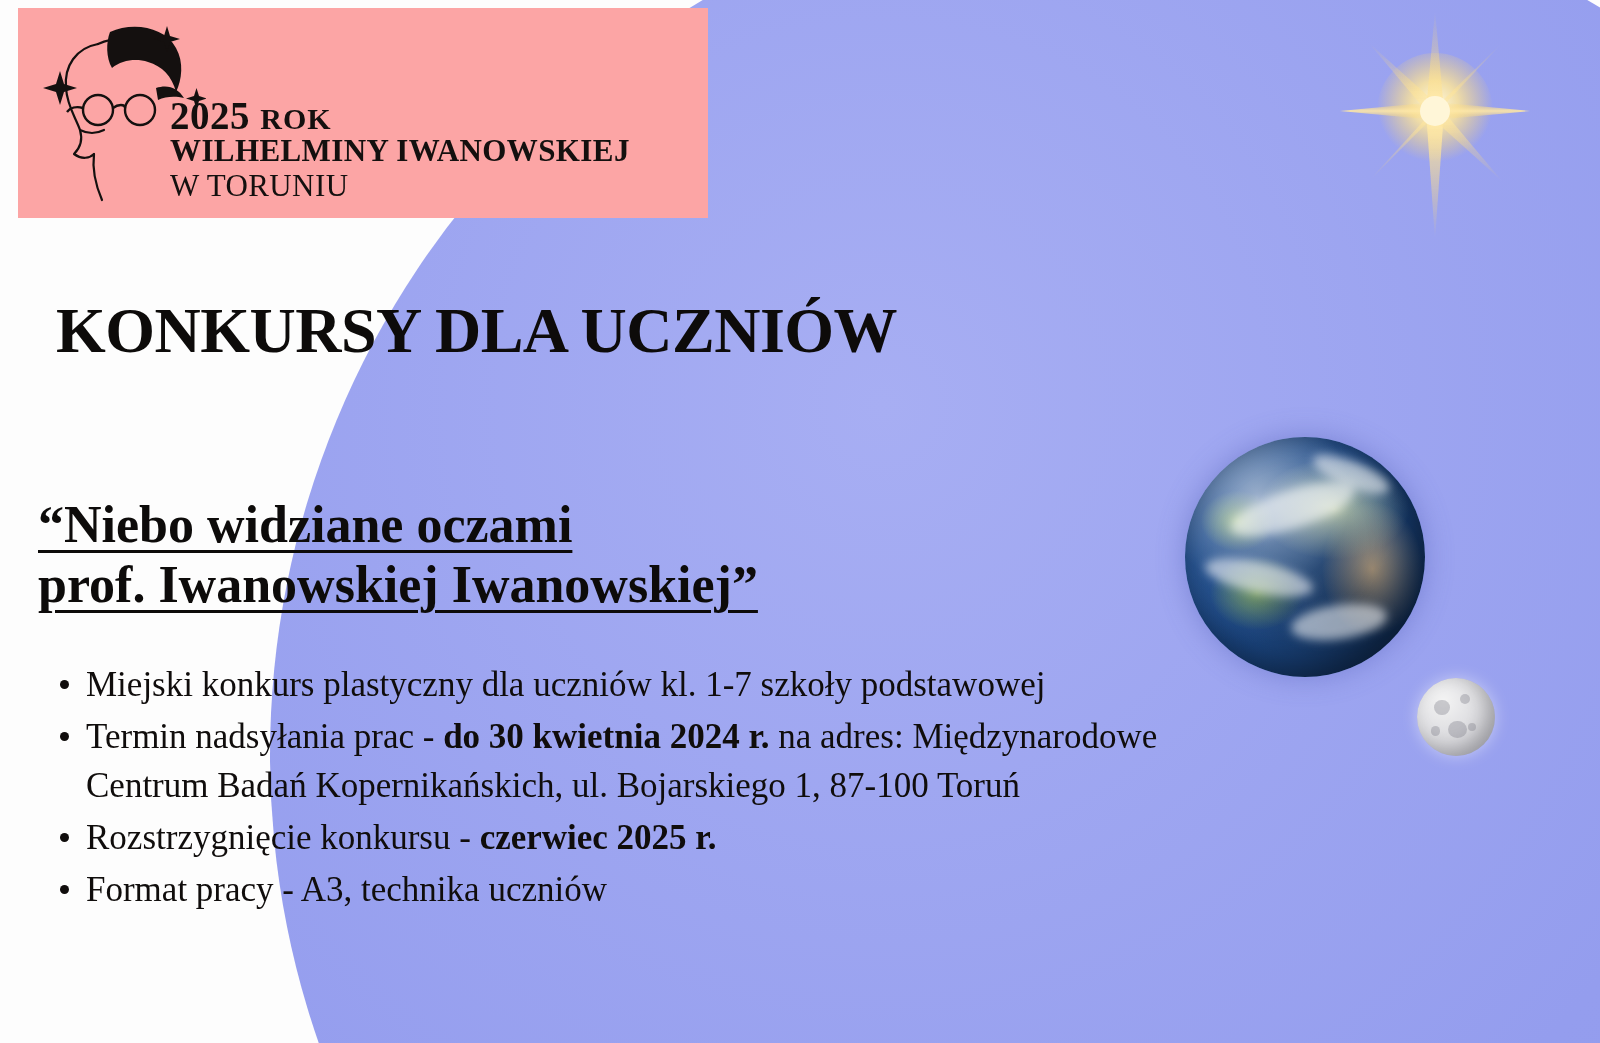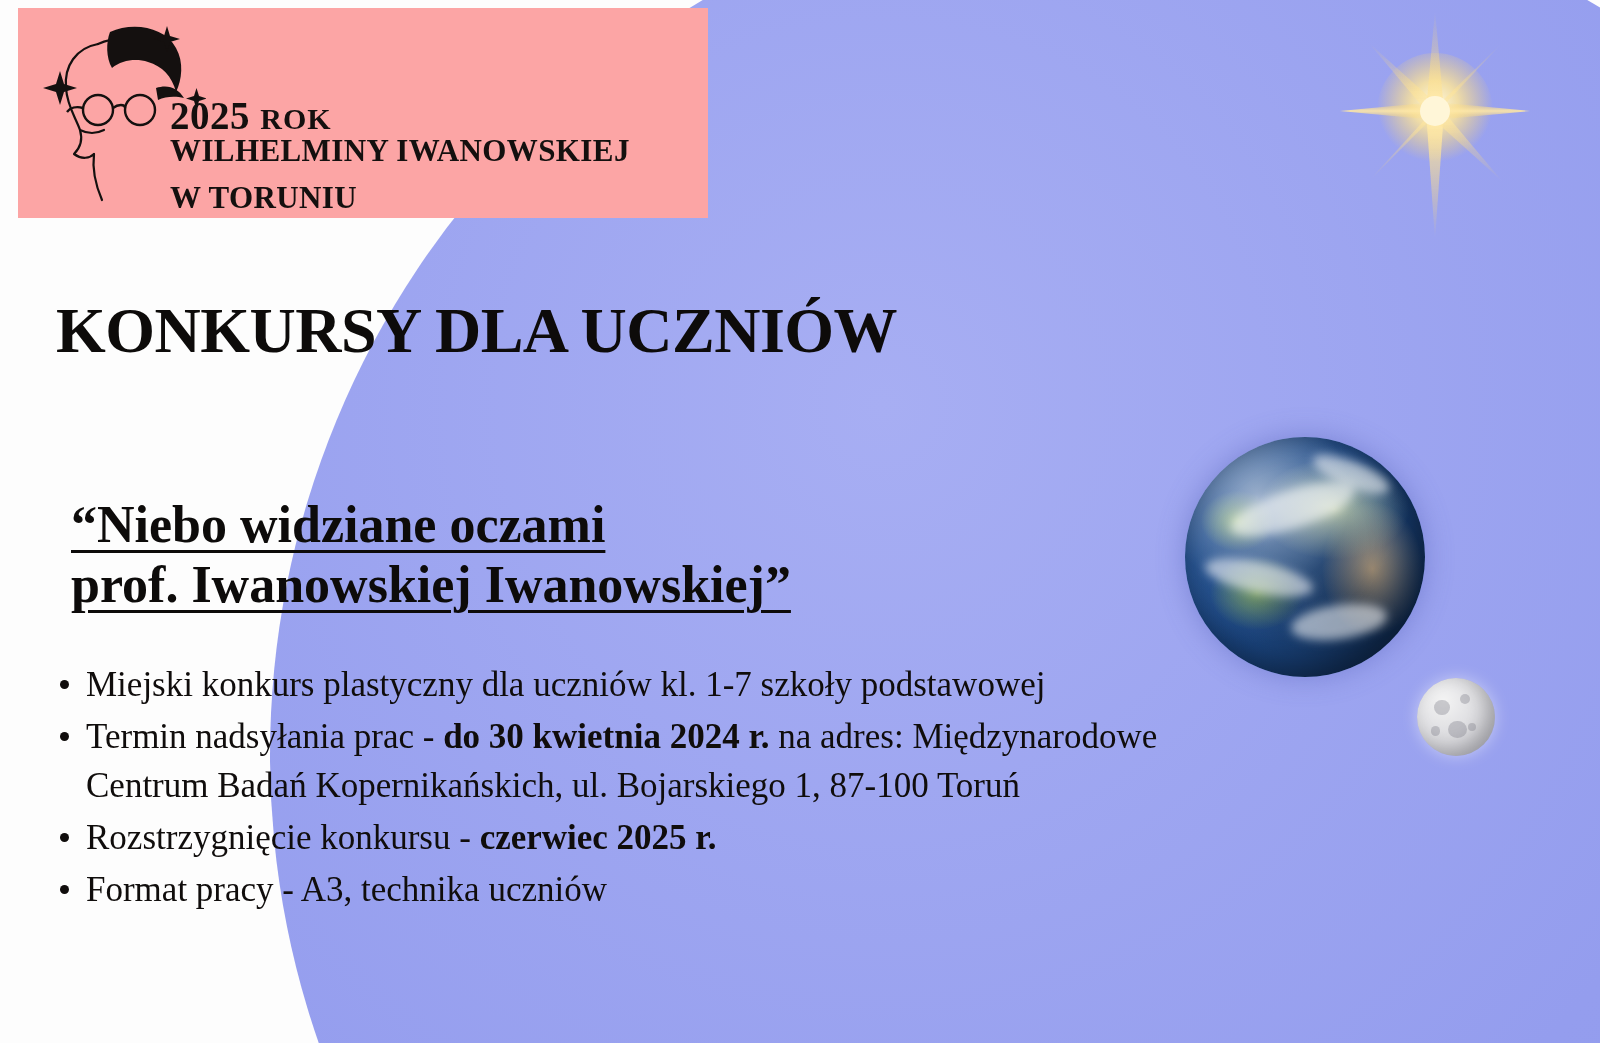--- a/index.html
+++ b/index.html
@@ -131,23 +131,23 @@
     letter-spacing: 1px;
   }
   .logo-line2 {
     font-size: 31px;
     font-weight: 700;
     letter-spacing: 0.4px;
     white-space: nowrap;
   }
   .logo-line3 {
     font-size: 31px;
-    font-weight: 700;
+    font-weight: 400;
     letter-spacing: 0.4px;
-    margin-top: 16px;
+    margin-top: 4px;
     white-space: nowrap;
   }
 
   
   .headline {
     position: absolute;
     left: 56px;
     top: 252px;
     width: 1130px;
     color: #0d0b0a;
@@ -166,21 +166,20 @@
     font-size: 52px;
     font-weight: 700;
     line-height: 1.16;
     color: #0d0b0a;
   }
   .subtitle span {
     display: inline;
     text-decoration: underline;
     text-underline-offset: 8px;
     text-decoration-thickness: 3px;
-    margin-left: 33px;
   }
 
   
   .bullets {
     position: absolute;
     left: 44px;
     top: 660px;
     width: 1120px;
     margin: 0;
     padding: 0 0 0 42px;

